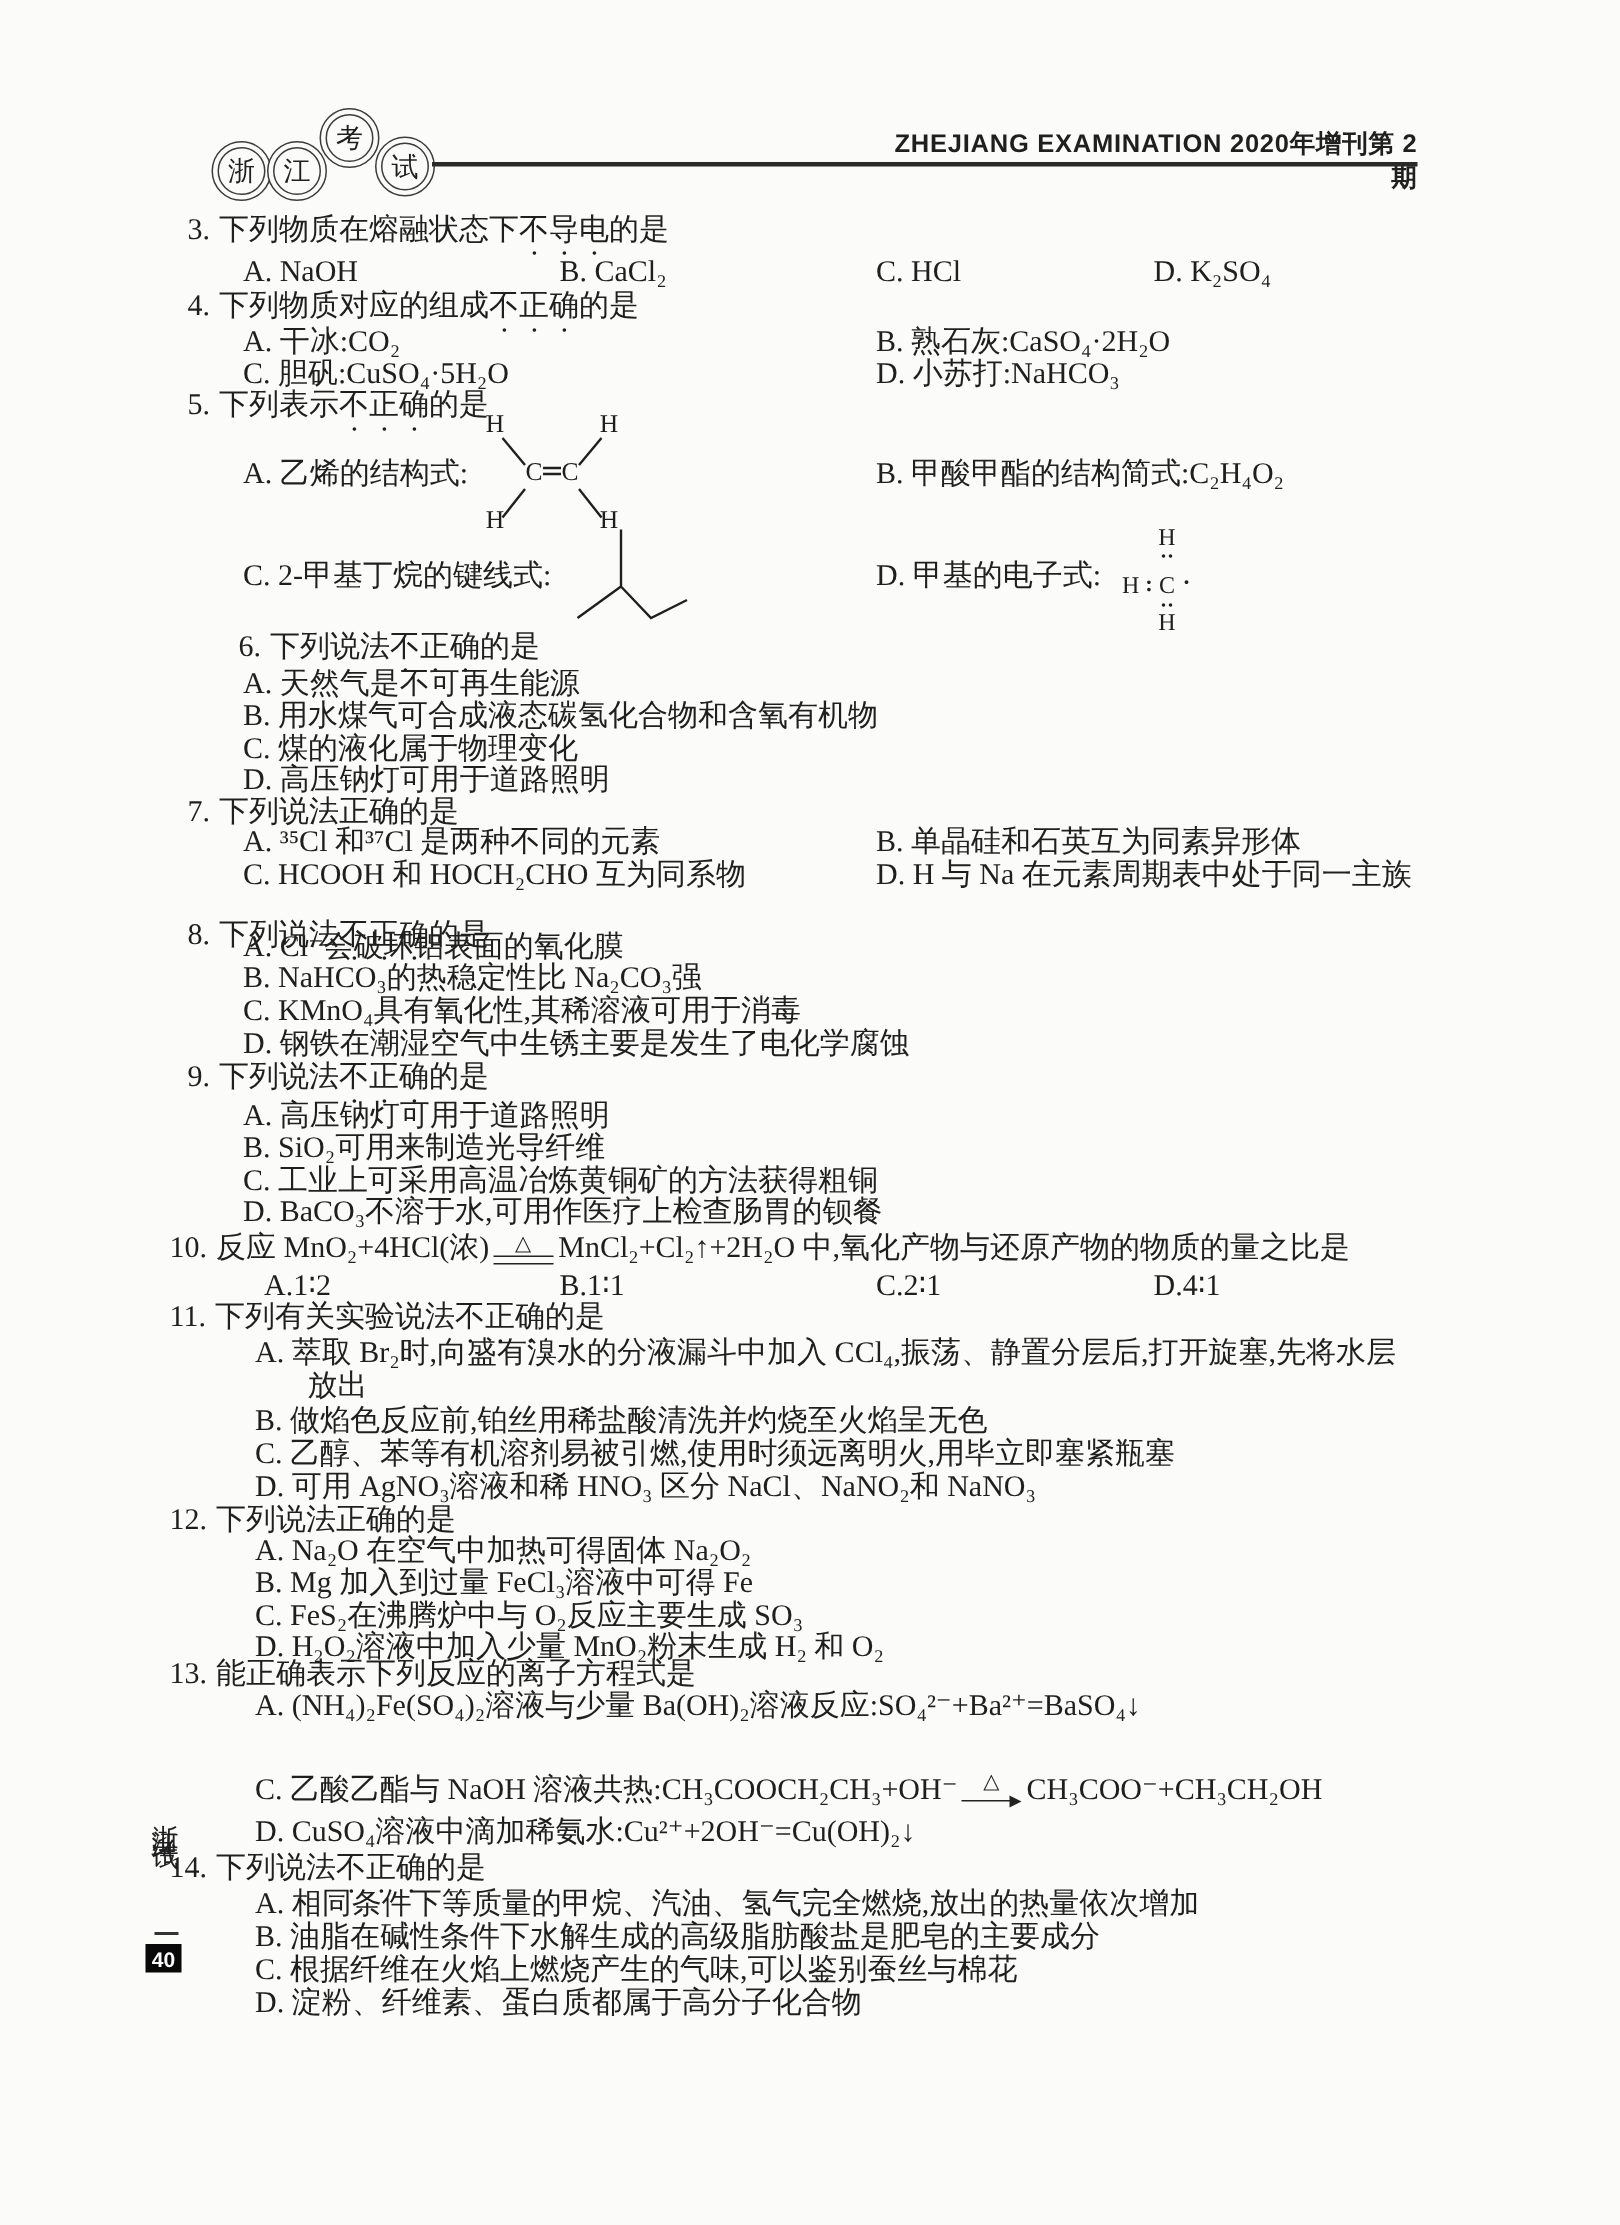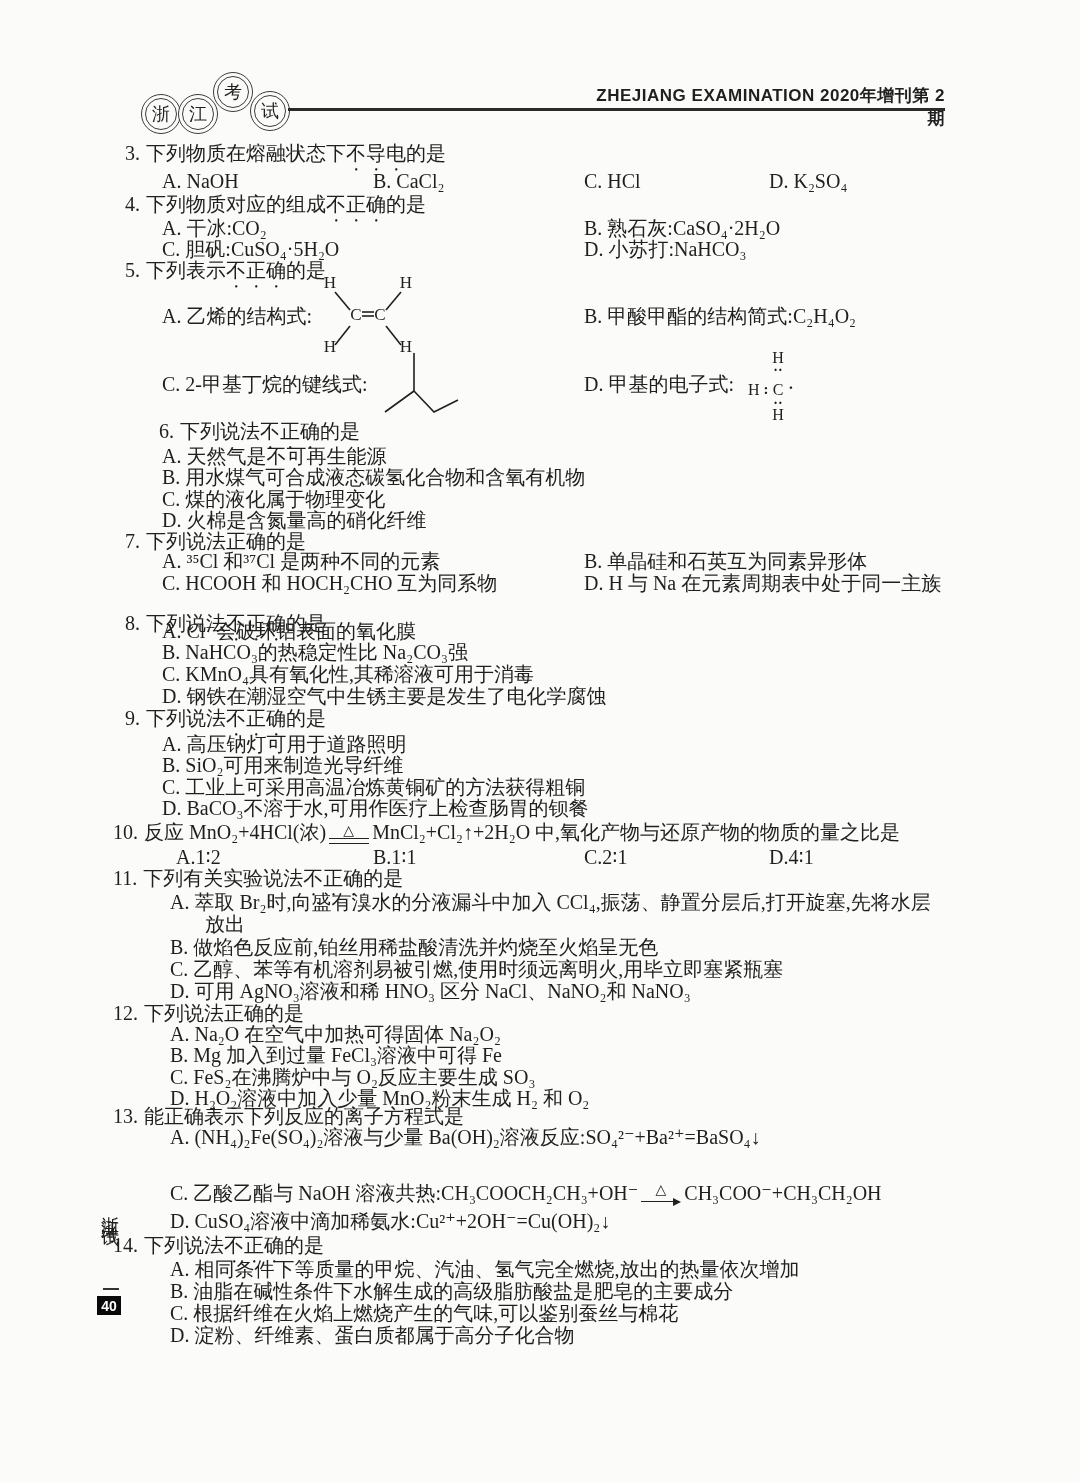--- a/index.html
+++ b/index.html
@@ -114,21 +114,21 @@
     <text x="34" y="61" font-size="14" font-weight="bold" text-anchor="middle">··</text>
     <text x="34" y="73" font-size="16" text-anchor="middle">H</text>
   </svg>
 
   <div class="abs title" style="left:125px; top:420px;margin-left:34px;">
     <span class="qn">6.</span><span>下列说法</span><span class="emph">不正确</span><span>的是</span>
   </div>
   <span class="opt" style="left:162px; top:445px;">A. 天然气是不可再生能源</span>
   <span class="opt" style="left:162px; top:466px;">B. 用水煤气可合成液态碳氢化合物和含氧有机物</span>
   <span class="opt" style="left:162px; top:488px;">C. 煤的液化属于物理变化</span>
-  <span class="opt" style="left:162px; top:509px;">D. 火棉是含氮量高的硝化纤维</span>
+  <span class="opt" style="left:162px; top:509px;">D. 高压钠灯可用于道路照明</span>
 
   <div class="abs title" style="left:125px; top:530px;">
     <span class="qn">7.</span><span>下列说法正确的是</span>
   </div>
   <span class="opt" style="left:162px; top:550px;">A. ³⁵Cl 和³⁷Cl 是两种不同的元素</span>
   <span class="opt" style="left:584px; top:550px;">B. 单晶硅和石英互为同素异形体</span>
   <span class="opt" style="left:162px; top:572px;">C. HCOOH 和 HOCH₂CHO 互为同系物</span>
   <span class="opt" style="left:584px; top:572px;">D. H 与 Na 在元素周期表中处于同一主族</span>
 
   <div class="abs title" style="left:125px; top:594px;margin-top:18px;">

